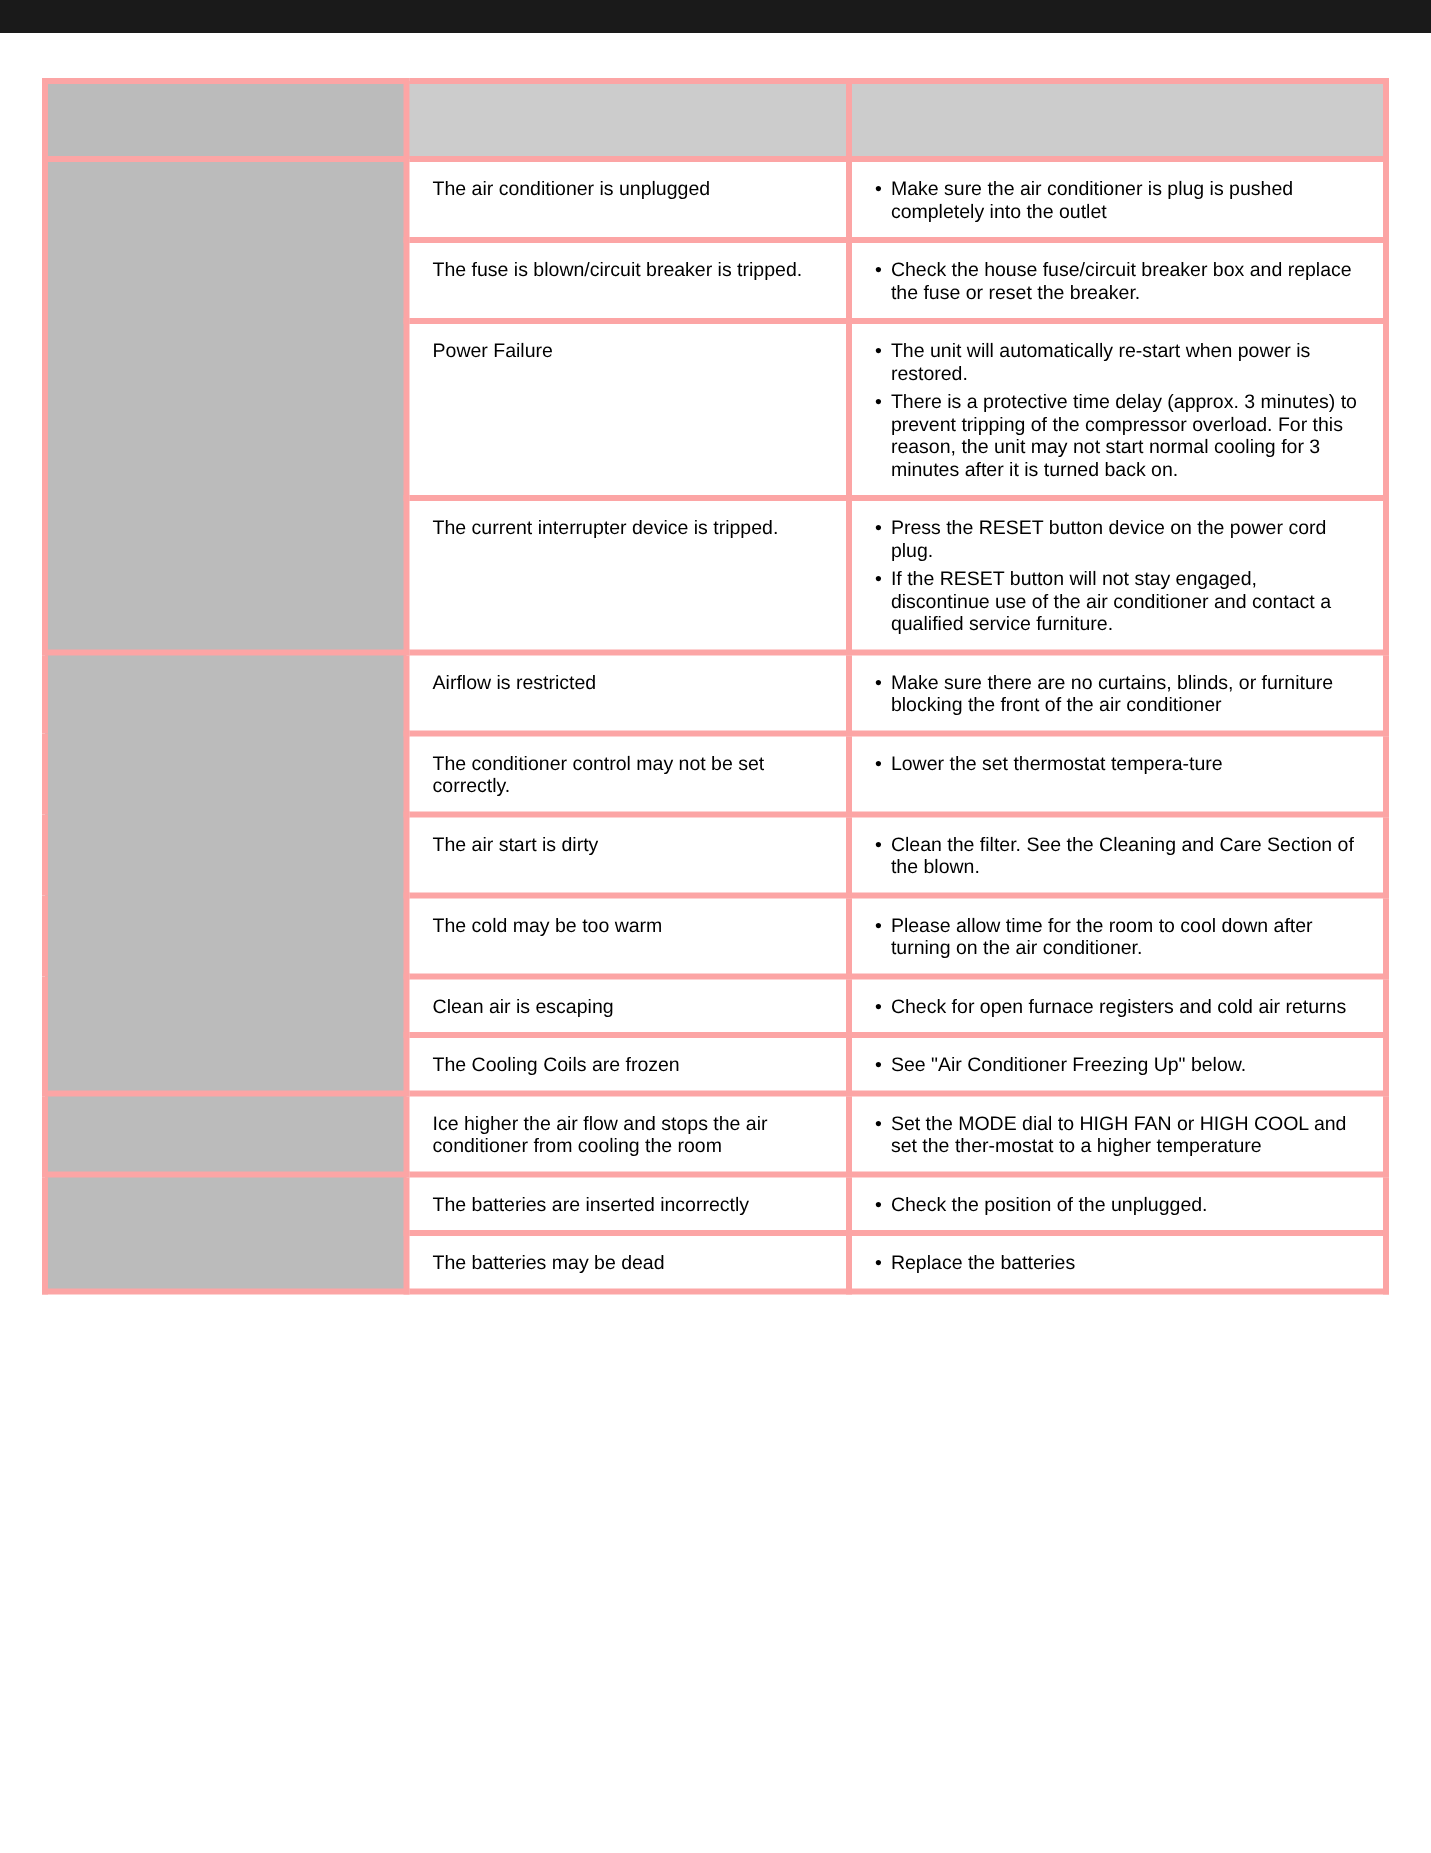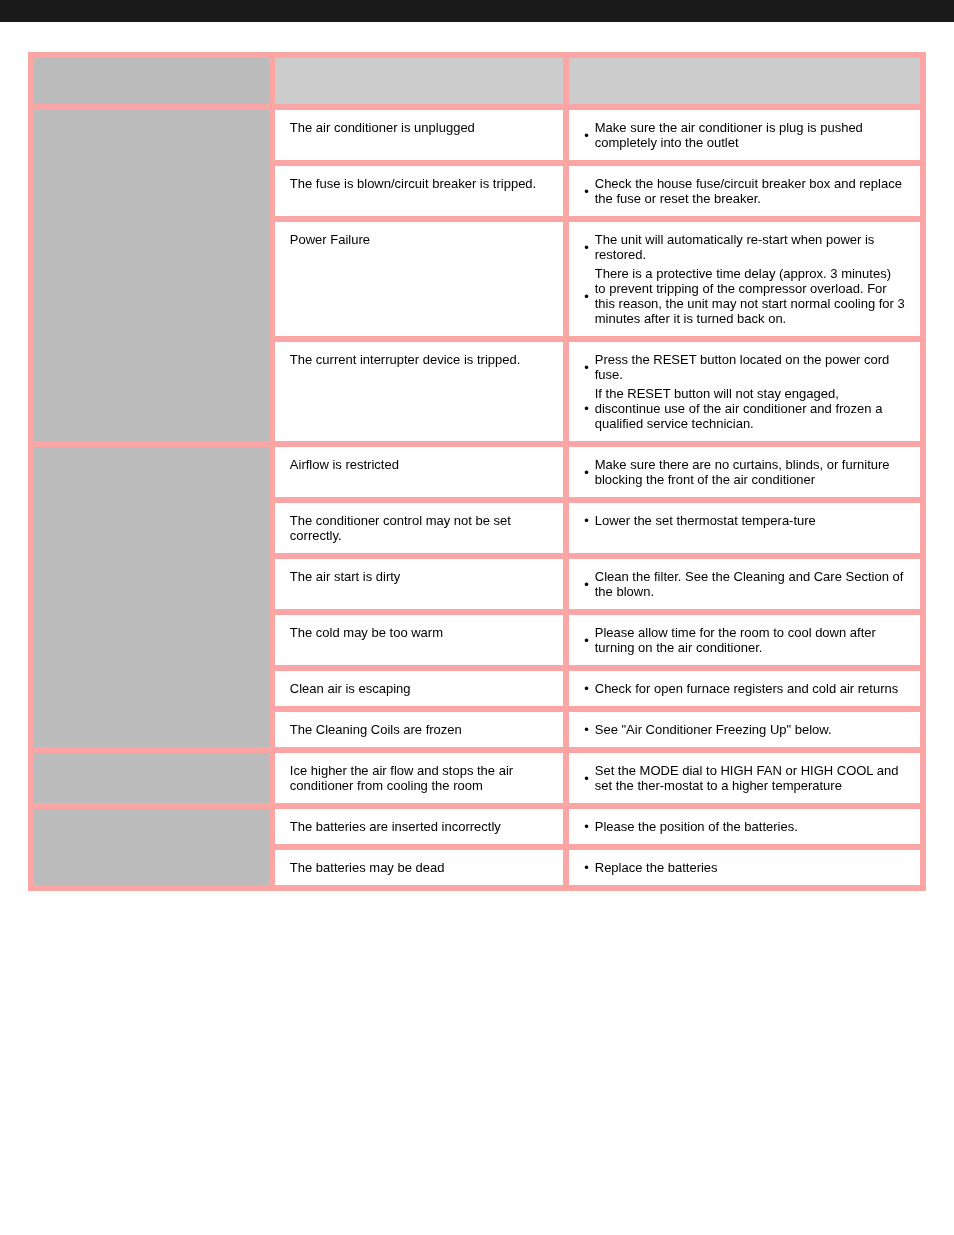--- a/index.html
+++ b/index.html
@@ -18,21 +18,21 @@
     }
     .page-content {
       padding: 30px 28px;
     }
     table {
       width: 100%;
       border-collapse: collapse;
       border: 1px solid #999;
     }
     th, td {
-      border: 6px solid #fca5a5;
+      border: 4px solid #fca5a5;
       padding: 10px 15px;
       vertical-align: top;
     }
     thead th {
       background: #ccc;
       height: 52px;
       font-weight: bold;
     }
     .col-label {
       width: 27%;
@@ -48,21 +48,21 @@
       background: #bbb;
       vertical-align: middle;
     }
     ul.bullet-list {
       list-style: none;
       padding: 0;
       margin: 0;
     }
     ul.bullet-list li {
       display: flex;
-      align-items: center;
+      align-items: flex-start;
       margin-bottom: 4px;
     }
     ul.bullet-list li::before {
       content: "•";
       margin-right: 6px;
       flex-shrink: 0;
     }
     ul.bullet-list li:last-child {
       margin-bottom: 0;
     }
@@ -114,24 +114,24 @@
                 <span>There is a protective time delay (approx. 3 minutes) to prevent tripping of the compressor overload. For this reason, the unit may not start normal cooling for 3 minutes after it is turned back on.</span>
               </li>
             </ul>
           </td>
         </tr>
         <tr>
           <td class="col-cause">The current interrupter device is tripped.</td>
           <td class="col-solution">
             <ul class="bullet-list">
               <li>
-                <span>Press the RESET button located on the power cord fuse.</span>
-              </li>
-              <li>
-                <span>If the RESET button will not stay engaged, discontinue use of the air conditioner and frozen a qualified service technician.</span>
+                <span>Press the RESET button device on the power cord plug.</span>
+              </li>
+              <li>
+                <span>If the RESET button will not stay engaged, discontinue use of the air conditioner and contact a qualified service furniture.</span>
               </li>
             </ul>
           </td>
         </tr>
         <tr>
           <td class="group-label-cell col-label" rowspan="6"></td>
           <td class="col-cause">Airflow is restricted</td>
           <td class="col-solution">
             <ul class="bullet-list">
               <li>
@@ -174,21 +174,21 @@
           <td class="col-cause">Clean air is escaping</td>
           <td class="col-solution">
             <ul class="bullet-list">
               <li>
                 <span>Check for open furnace registers and cold air returns</span>
               </li>
             </ul>
           </td>
         </tr>
         <tr>
-          <td class="col-cause">The Cleaning Coils are frozen</td>
+          <td class="col-cause">The Cooling Coils are frozen</td>
           <td class="col-solution">
             <ul class="bullet-list">
               <li>
                 <span>See "Air Conditioner Freezing Up" below.</span>
               </li>
             </ul>
           </td>
         </tr>
         <tr>
           <td class="group-label-cell col-label" rowspan="1"></td>
@@ -200,21 +200,21 @@
               </li>
             </ul>
           </td>
         </tr>
         <tr>
           <td class="group-label-cell col-label" rowspan="2"></td>
           <td class="col-cause">The batteries are inserted incorrectly</td>
           <td class="col-solution">
             <ul class="bullet-list">
               <li>
-                <span>Please the position of the batteries.</span>
+                <span>Check the position of the unplugged.</span>
               </li>
             </ul>
           </td>
         </tr>
         <tr>
           <td class="col-cause">The batteries may be dead</td>
           <td class="col-solution">
             <ul class="bullet-list">
               <li>
                 <span>Replace the batteries</span>

